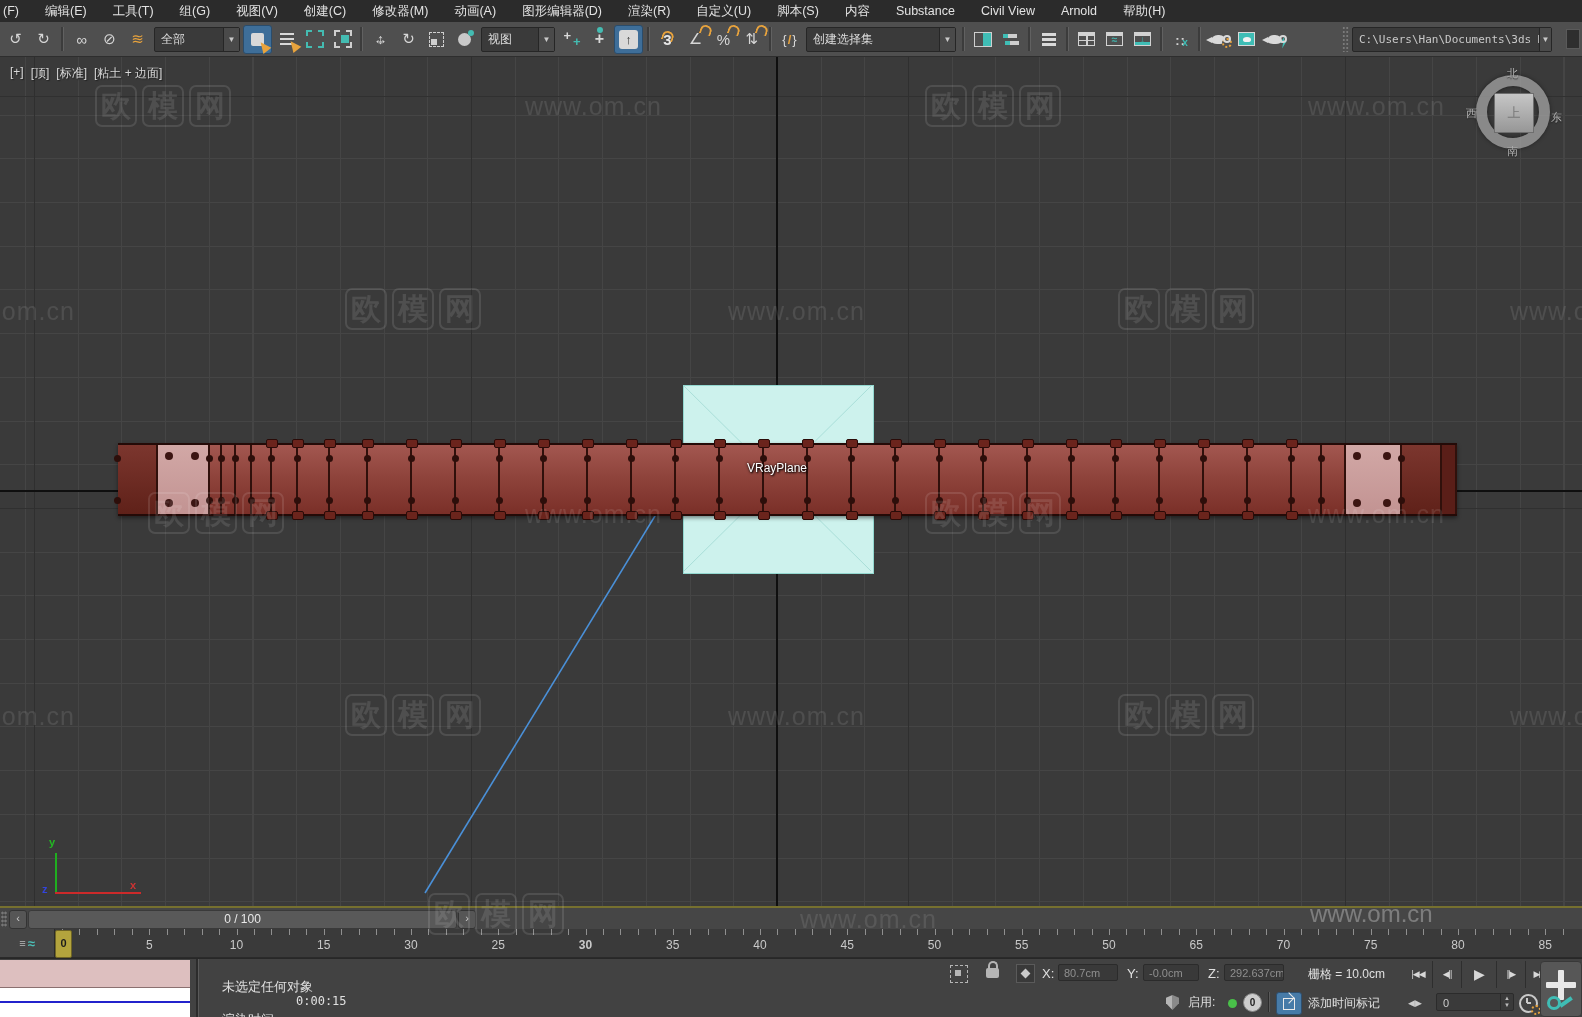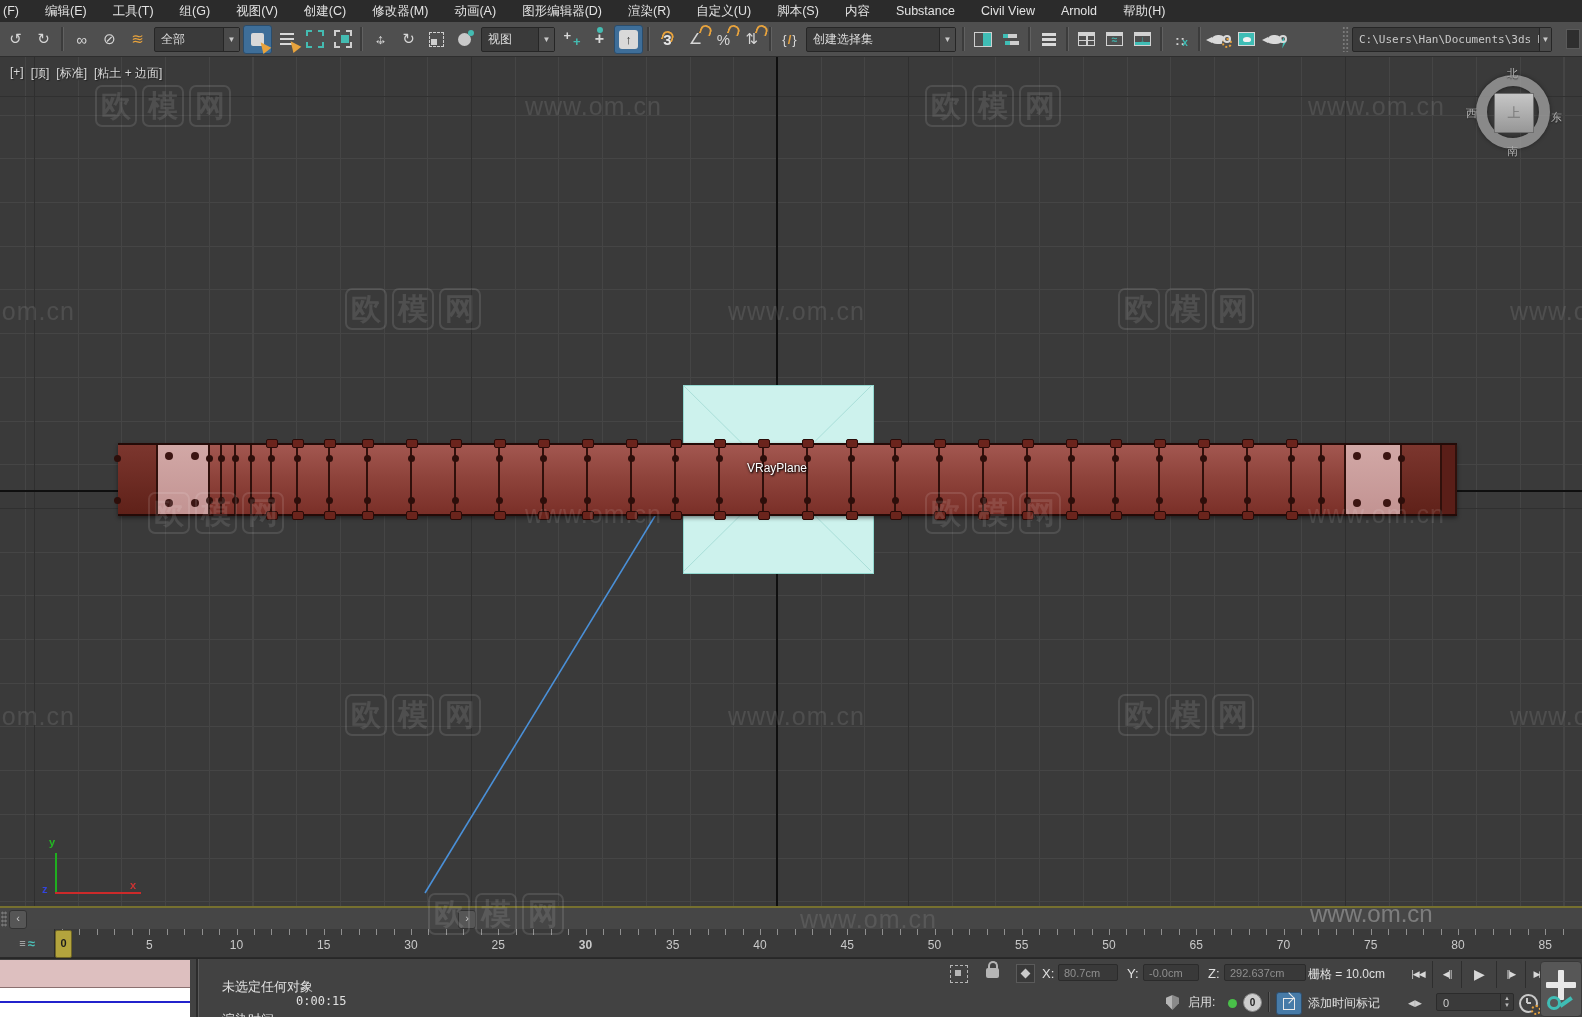--- a/index.html
+++ b/index.html
@@ -588,20 +588,21 @@
       <div class="tri-x"></div>
       <span style="left:49px;top:779px;color:#22bb22;">y</span>
       <span style="left:130px;top:822px;color:#cc3333;">x</span>
       <span style="left:42px;top:826px;color:#3344dd;">z</span>
     </div>
   </div>
 
   <div class="sliderrow">
     <div class="sl-grip"></div>
     <div class="sl-btn sl-prev">‹</div>
+    <div class="sl-track">0 / 100</div>
     <div class="sl-btn sl-next">›</div>
   </div>
 
   <div class="rulerrow" id="rulerrow">
     <div class="mce-btn">
       <span class="b1">≡</span>
       <span class="b2">≈</span>
     </div>
     <div class="frame-marker">0</div>
   <span class="tick" style="left: 62px;"></span>
@@ -721,21 +722,21 @@
 
     <div class="ic-isolate" style="left:950px;top:6px;"></div>
     <div class="ic-lock" style="left:986px;top:9px;"></div>
     <div class="ic-abs" style="left:1016px;top:5px;"></div>
 
     <div class="sb-text" style="left:1042px;top:7px;">X:</div>
     <div class="sb-field" style="left:1058px;top:5px;width:60px;">80.7cm</div>
     <div class="sb-text" style="left:1127px;top:7px;">Y:</div>
     <div class="sb-field" style="left:1143px;top:5px;width:56px;">-0.0cm</div>
     <div class="sb-text" style="left:1208px;top:7px;">Z:</div>
-    <div class="sb-field" style="left:1224px;top:5px;width:82px;">292.637cm</div>
+    <div class="sb-field" style="left:1224px;top:5px;width:60px;">292.637cm</div>
     <div class="sb-text" style="left:1308px;top:7px;font-size:12px;">栅格 = 10.0cm</div>
 
     <div class="playback" id="playback">
         <span class="pb">|◀◀</span>
         <span class="pb">◀||</span>
         <span class="pb play">▶</span>
         <span class="pb">||▶</span>
         <span class="pb">▶▶|</span>
       </div>
 

